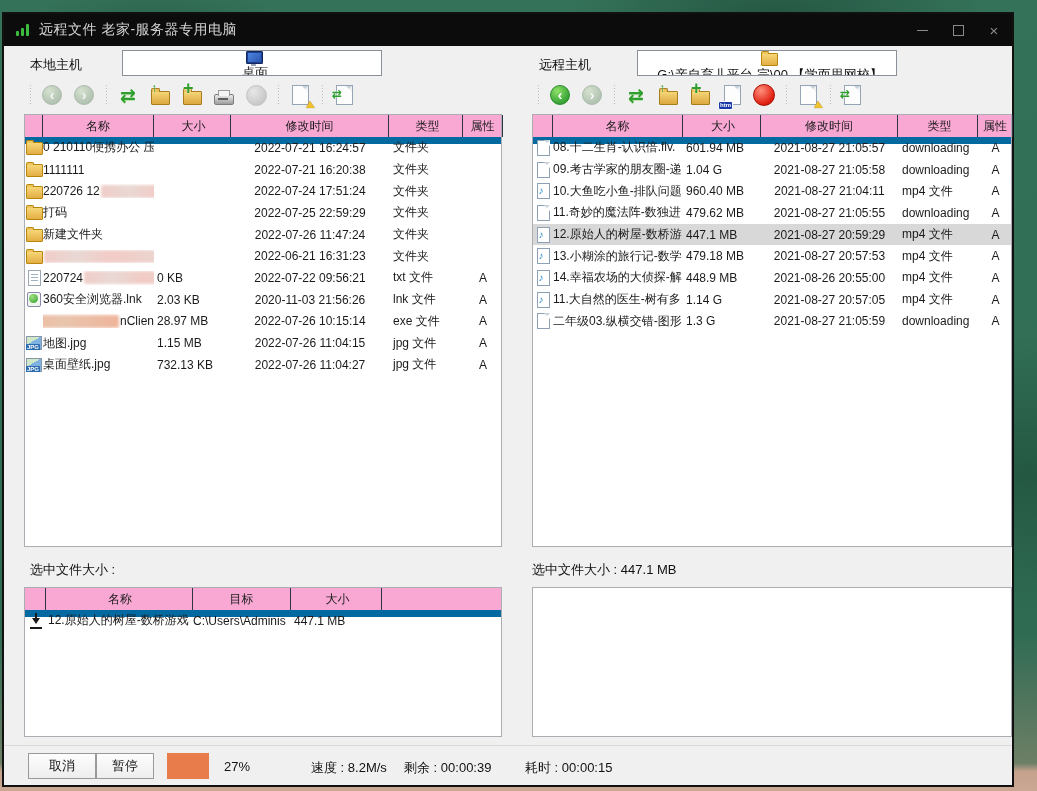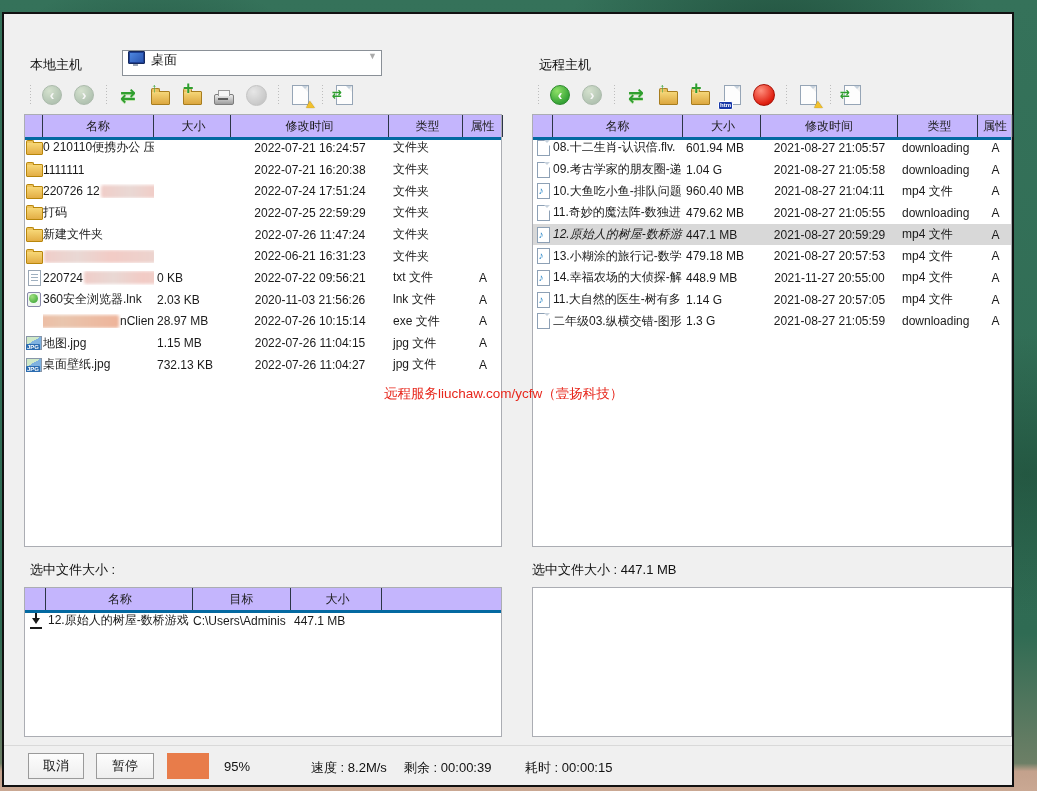--- a/index.html
+++ b/index.html
@@ -15,21 +15,21 @@
   .signal{display:inline-flex;align-items:flex-end;gap:2px;margin-left:12px;height:12px;}
   .signal i{display:block;width:3px;background:#3dbd3d;border-radius:1px;}
   .signal i:nth-child(1){height:5px}.signal i:nth-child(2){height:8px}.signal i:nth-child(3){height:12px}
   .title{color:#d4d4d4;font-size:14px;margin-left:10px;letter-spacing:.5px;}
   .wc-group{margin-left:auto;display:flex;align-items:center;height:100%;}
   .wc{width:36px;height:100%;display:flex;align-items:center;justify-content:center;color:#8b8b8b;font-size:15px;cursor:default;}
   .wc .bar{width:11px;height:1px;background:#8b8b8b;}
   .wc .box{width:9px;height:9px;border:1px solid #8b8b8b;}
   
   .hlabel{position:absolute;top:42px;font-size:13px;color:#111;}
-  .combo{position:absolute;top:36px;height:24px;background:#fff;border:1px solid #8a9097;display:flex;overflow:hidden;}
+  .combo{position:absolute;top:36px;height:24px;background:#fff;border:1px solid #8a9097;display:flex;align-items:center;overflow:hidden;flex-direction:column;}
   .combo .ctext{font-size:13px;color:#111;margin-left:6px;white-space:nowrap;}
   .combo .arrow{margin-left:auto;margin-right:4px;color:#aaa;font-size:9px;flex:none;}
   .ic-computer{flex:none;width:15px;height:11px;background:#1d3f93;border:1px solid #15295e;border-radius:1px;margin-left:5px;position:relative;}
   .ic-computer::before{content:"";position:absolute;inset:1px;background:linear-gradient(135deg,#4d86e0,#2a55b0);}
   .ic-computer::after{content:"";position:absolute;left:4px;bottom:-3px;width:5px;height:2px;background:#9aa4b5;}
   .combo .ic-folder{margin-left:5px;}
   
   .toolbar{position:absolute;top:66px;height:30px;display:flex;align-items:center;}
   .tb-btn{width:26px;height:26px;margin:0 3px;display:flex;align-items:center;justify-content:center;position:relative;}
   .tb-btn.disabled{opacity:.45;filter:saturate(.35);}
@@ -46,21 +46,21 @@
   .printer::after{content:"";position:absolute;left:3px;top:3px;width:10px;height:2px;background:#5d5d5d;}
   .globe{width:19px;height:19px;border-radius:50%;background:radial-gradient(circle at 35% 30%,#dcdcdc,#979797 75%);border:1px solid #8a8a8a;}
   .redball{width:20px;height:20px;border-radius:50%;background:radial-gradient(circle at 35% 28%,#ff8f7d,#e01f10 70%,#a80f05);border:1px solid #a81005;}
   .mini-page{width:15px;height:18px;background:#fdfdfd;border:1px solid #96a5b6;position:relative;}
   .mini-page::before{content:"";position:absolute;top:0;right:0;border:3px solid;border-color:#c7d2dd #f0f0f0 transparent transparent;}
   .htm-badge{position:absolute;bottom:-2px;left:-1px;background:#1838a8;color:#fff;font-size:6px;line-height:7px;padding:0 1px;border-radius:2px;border:1px solid #fff;font-weight:bold;}
   .ov.cursor{color:#f2c12e;right:-3px;bottom:-3px;font-size:10px;transform:rotate(28deg);text-shadow:0 0 1px #7e6206;}
   .ov.sync2{color:#2f9e2f;font-size:12px;left:1px;top:5px;text-shadow:0 0 2px #fff;}
   
   .panel{position:absolute;background:#fff;border:1px solid #abadb3;box-sizing:border-box;}
-  .lheader{display:flex;height:22px;border-bottom:3px solid #0369a1;background:#c4b5fd;}
+  .lheader{display:flex;height:22px;border-bottom:7px solid #0369a1;background:#f9a8d4;}
   .hcell{font-size:12px;color:#1c1c1c;display:flex;align-items:center;justify-content:center;border-right:1px solid #2c3546;box-sizing:border-box;flex:none;}
   .hcell.last{border-right:none;flex:1;}
   .rows{position:absolute;left:0;right:0;top:22px;bottom:0;overflow:hidden;}
   .frow{display:flex;align-items:center;height:21.7px;font-size:12px;color:#1a1a1a;}
   .frow.selected{background:#d8d8d8;}
   .cell{flex:none;box-sizing:border-box;white-space:nowrap;overflow:hidden;}
   .cic{display:flex;align-items:center;justify-content:center;}
   .cname{display:flex;align-items:center;}
   .csize{padding-left:3px;}
   .cdate{text-align:center;}
@@ -98,29 +98,50 @@
   .progress .fill{height:100%;background:#e87c4a;}
   .stat{position:absolute;top:745px;font-size:13px;color:#111;white-space:nowrap;}
   .watermark{position:absolute;left:384px;top:385px;font-size:13.5px;color:#e7271c;white-space:nowrap;z-index:5;}
 </style>
 </head>
 <body>
 
 <div class="desktop">
   <div class="window">
 
+    <div class="titlebar">
+      <span class="signal">
+          <i></i>
+          <i></i>
+          <i></i>
+        </span>
+      <span class="title">远程文件 老家-服务器专用电脑</span>
+      <span class="wc-group">
+        <span class="wc">
+            <span class="bar"></span>
+          </span>
+        <span class="wc">
+            <span class="box"></span>
+          </span>
+        <span class="wc">×</span>
+      </span>
+    </div>
 
     <span class="hlabel" style="left:26px">本地主机</span>
     <div class="combo" style="left:118px;width:258px">
       <span class="ic-computer"></span>
       <span class="ctext">桌面</span>
       <span class="arrow">▼</span>
     </div>
 
     <span class="hlabel" style="left:535px">远程主机</span>
+    <div class="combo" style="left:633px;width:258px">
+      <span class="fic ic-folder"></span>
+      <span class="ctext">G:\亲自育儿平台-完\00.【学而思网校】</span>
+    </div>
 
     <div class="toolbar" id="tb-left" style="left:20px">
         <span class="tb-sep"></span>
         <span class="tb-btn disabled">
           <span class="circ">‹</span>
         </span>
         <span class="tb-btn disabled">
           <span class="circ">›</span>
         </span>
         <span class="tb-sep"></span>
@@ -400,21 +421,21 @@
             <div class="cell csize">479.62 MB</div>
             <div class="cell cdate">2021-08-27 21:05:55</div>
             <div class="cell ctype">downloading</div>
             <div class="cell cattr">A</div>
           </div>
           <div class="frow selected">
             <div class="cell cic">
               <span class="fic ic-media"></span>
             </div>
             <div class="cell cname">
-              <span style="white-space: nowrap; font-style: italic;">12.原始人的树屋-数桥游</span>
+              <span style="white-space: nowrap;">12.原始人的树屋-数桥游</span>
             </div>
             <div class="cell csize">447.1 MB</div>
             <div class="cell cdate">2021-08-27 20:59:29</div>
             <div class="cell ctype">mp4 文件</div>
             <div class="cell cattr">A</div>
           </div>
           <div class="frow">
             <div class="cell cic">
               <span class="fic ic-media"></span>
             </div>
@@ -427,21 +448,21 @@
             <div class="cell cattr">A</div>
           </div>
           <div class="frow">
             <div class="cell cic">
               <span class="fic ic-media"></span>
             </div>
             <div class="cell cname">
               <span style="white-space: nowrap;">14.幸福农场的大侦探-解</span>
             </div>
             <div class="cell csize">448.9 MB</div>
-            <div class="cell cdate">2021-11-27 20:55:00</div>
+            <div class="cell cdate">2021-08-26 20:55:00</div>
             <div class="cell ctype">mp4 文件</div>
             <div class="cell cattr">A</div>
           </div>
           <div class="frow">
             <div class="cell cic">
               <span class="fic ic-media"></span>
             </div>
             <div class="cell cname">
               <span style="white-space: nowrap;">11.大自然的医生-树有多</span>
             </div>
@@ -485,25 +506,24 @@
             <div class="cell ctarget">C:\Users\Adminis</div>
             <div class="cell csize">447.1 MB</div>
           </div>
         </div>
     </div>
 
     <div class="panel" style="left:528px;top:573px;width:480px;height:150px"></div>
 
     <div class="sep-line"></div>
 
-    <div class="btn" style="left:24px;width:56px">取消</div>
+    <div class="btn" style="left:24px;width:68px">取消</div>
     <div class="btn" style="left:92px;width:58px">暂停</div>
     <div class="progress">
       <div class="fill" style="width: 27%; background: rgb(232, 124, 74);"></div>
     </div>
-    <span class="stat" style="left:220px">95%</span>
+    <span class="stat" style="left:220px">27%</span>
     <span class="stat" style="left:307px">速度 : 8.2M/s</span>
     <span class="stat" style="left:400px">剩余 : 00:00:39</span>
     <span class="stat" style="left:521px">耗时 : 00:00:15</span>
 
   </div>
-  <div class="watermark">远程服务liuchaw.com/ycfw（壹扬科技）</div>
 </div>
 
 </body></html>

